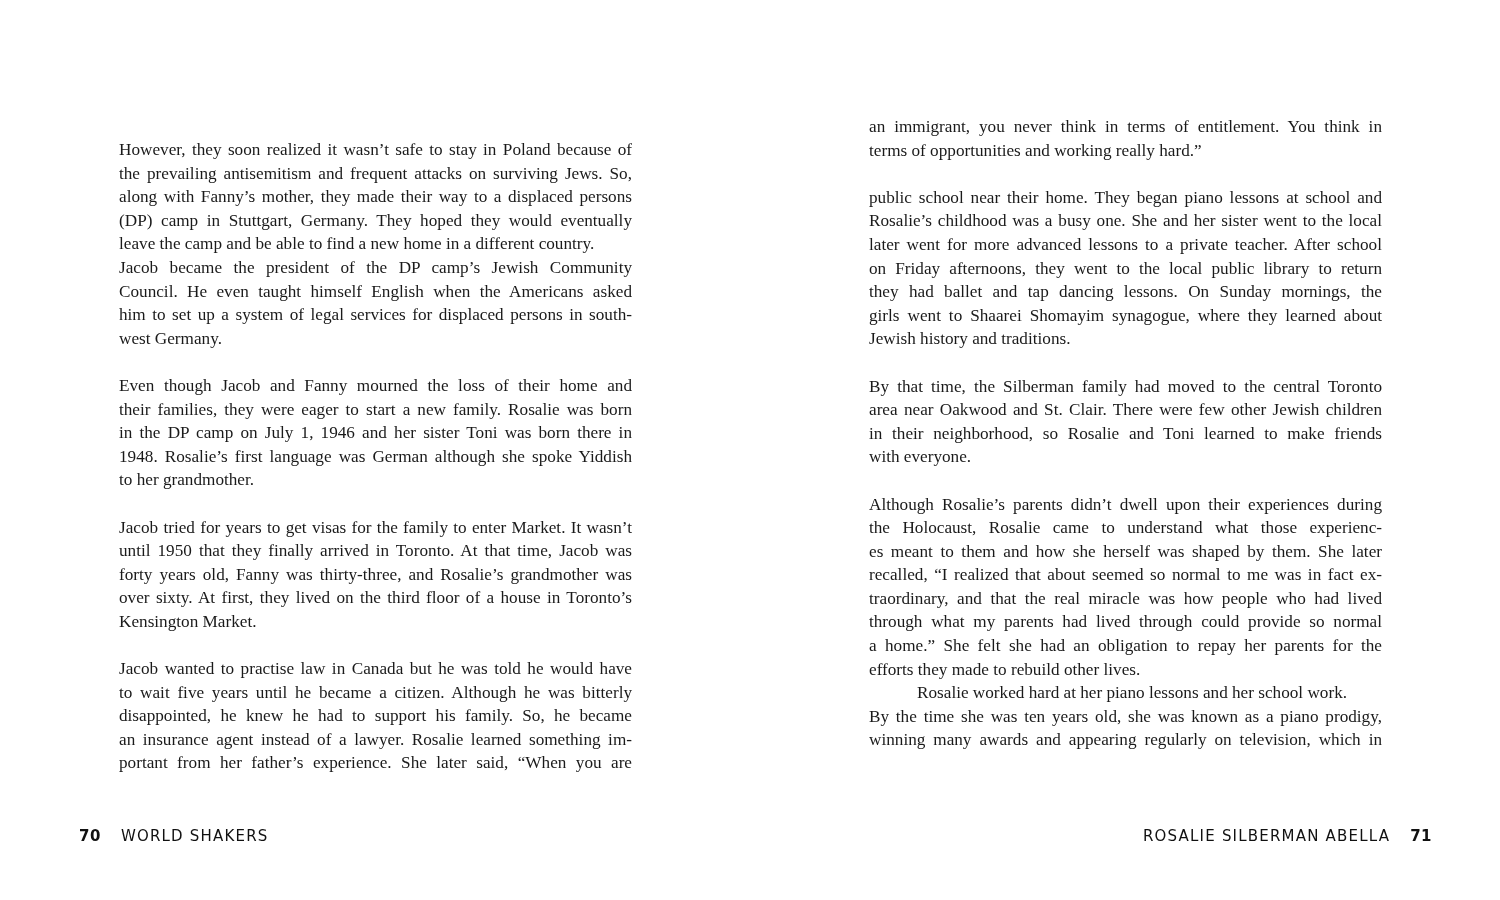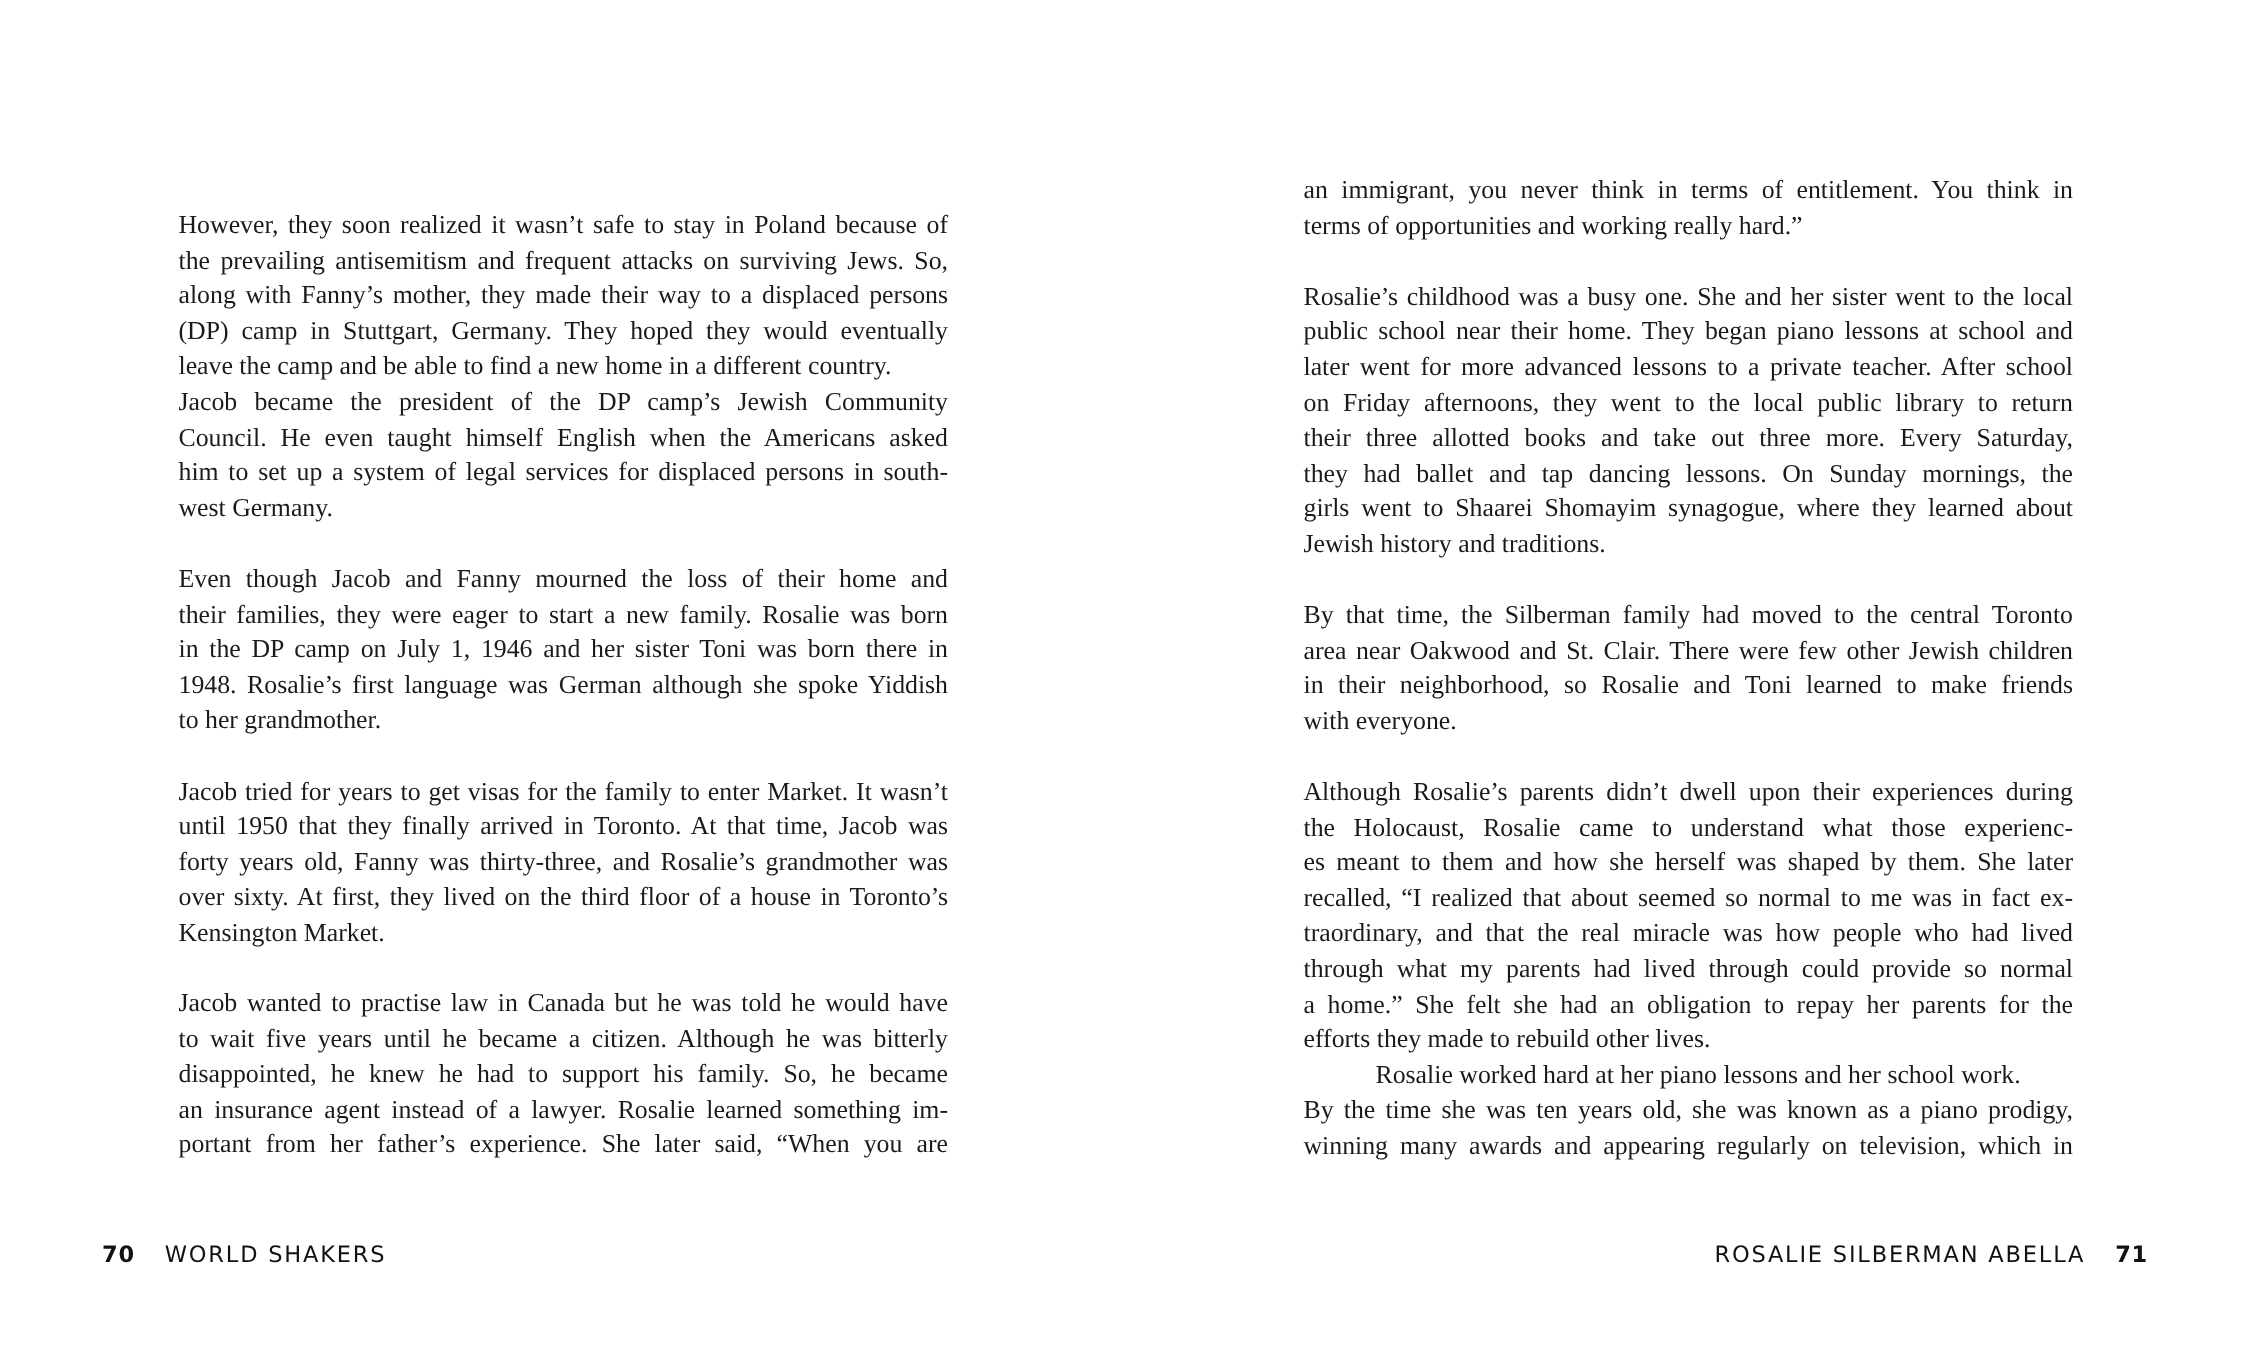--- a/index.html
+++ b/index.html
@@ -56,21 +56,21 @@
       font-size: 15px;
       letter-spacing: 1.2px;
       line-height: 20px;
       color: #111;
       white-space: nowrap;
     }
     .folio {
       font-weight: bold;
       letter-spacing: 0.5px;
     }
-    .footer-left { left: 68px; }
+    .footer-left { left: 79px; }
     .footer-left .folio { margin-right: 20px; }
     .footer-right { right: 68px; text-align: right; }
     .footer-right .folio { margin-left: 20px; }
   </style>
 </head>
 <body>
 
 <div class="page page-left">
   <div class="text-block">
 
@@ -119,25 +119,24 @@
 
 <div class="page page-right">
   <div class="text-block">
 
     <p class="para">
       <span class="line">an immigrant, you never think in terms of entitlement. You think in</span>
       <span class="line last">terms of opportunities and working really hard.”</span>
     </p>
 
     <p class="para">
+      <span class="line">public school near their home. They began piano lessons at school and</span>
       <span class="line">Rosalie’s childhood was a busy one. She and her sister went to the local</span>
-      <span class="line">public school near their home. They began piano lessons at school and</span>
       <span class="line">later went for more advanced lessons to a private teacher. After school</span>
       <span class="line">on Friday afternoons, they went to the local public library to return</span>
-      <span class="line">their three allotted books and take out three more. Every Saturday,</span>
       <span class="line">they had ballet and tap dancing lessons. On Sunday mornings, the</span>
       <span class="line">girls went to Shaarei Shomayim synagogue, where they learned about</span>
       <span class="line last">Jewish history and traditions.</span>
     </p>
 
     <p class="para">
       <span class="line">By that time, the Silberman family had moved to the central Toronto</span>
       <span class="line">area near Oakwood and St. Clair. There were few other Jewish children</span>
       <span class="line">in their neighborhood, so Rosalie and Toni learned to make friends</span>
       <span class="line last">with everyone.</span>

